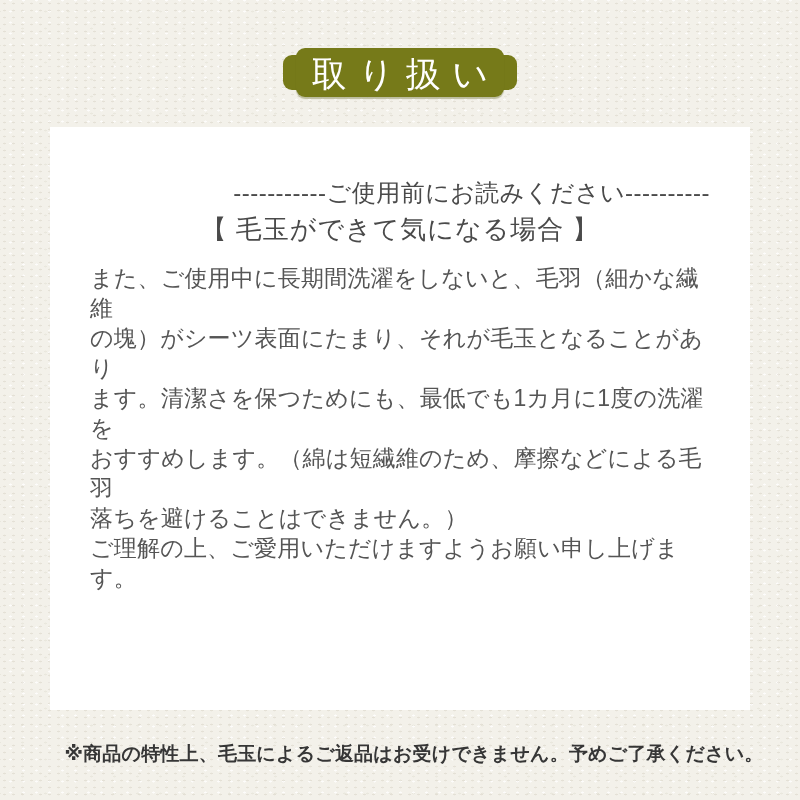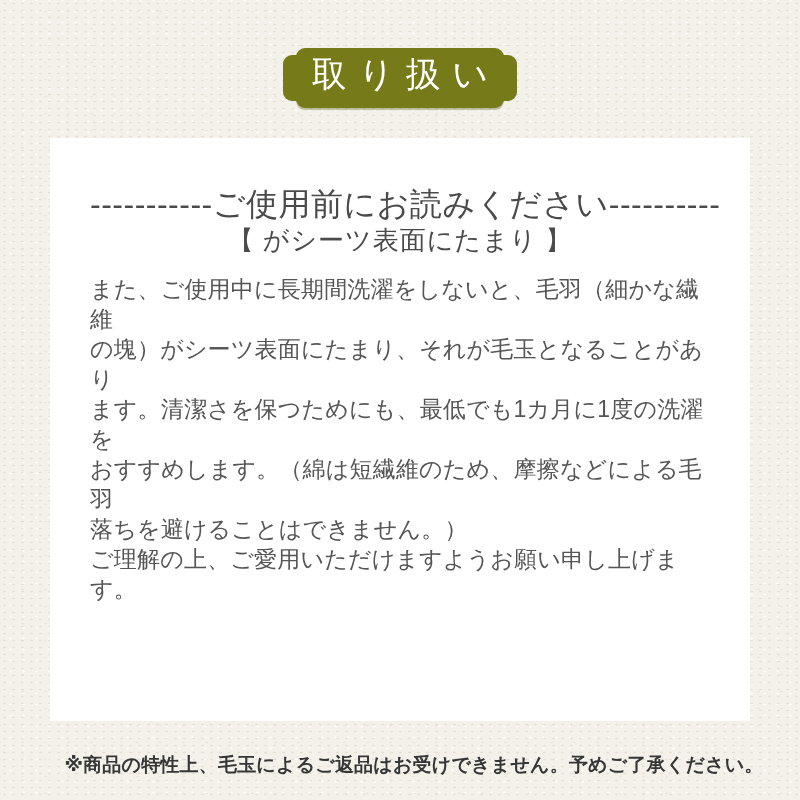--- a/index.html
+++ b/index.html
@@ -15,21 +15,21 @@
       radial-gradient(rgba(255,255,255,0.8) 1px, transparent 1.4px),
       radial-gradient(rgba(205,200,185,0.25) 1px, transparent 1.6px);
     background-size: 9px 7px, 13px 11px, 23px 17px;
     background-position: 0 0, 4px 6px, 11px 3px;
   }
 
   
   .banner {
     position: relative;
     width: 234px;
-    height: 60px;
+    height: 49px;
     margin: 48px auto 0 auto;
   }
   .banner::before {
     content: "";
     position: absolute;
     left: 0; right: 0; top: 7px; bottom: 7px;
     background: var(--banner-green, #767a19);
     border-radius: 9px;
   }
   .banner::after {
@@ -60,21 +60,21 @@
   .card {
     width: 700px;
     height: 583px;
     margin: 30px auto 0 auto;
     background: var(--card-bg, #ffffff);
     box-sizing: border-box;
     padding: 50px 40px 0 40px;
   }
   .heading-dashed {
     text-align: right;
-    font-size: 32px;
+    font-size: 24px;
     line-height: 32px;
     color: var(--heading-text, #4a4a4a);
     letter-spacing: 0.5px;
     white-space: nowrap;
   }
   .heading-bracket {
     text-align: center;
     font-size: 26px;
     line-height: 34px;
     margin-top: 3px;
@@ -111,21 +111,21 @@
 </style>
 </head>
 <body>
 
 <div class="banner">
   <span class="banner-label">取り扱い</span>
 </div>
 
 <div class="card">
   <div class="heading-dashed">-----------ご使用前にお読みください----------</div>
-  <div class="heading-bracket">【 がシーツ表面にたまり 】</div>
+  <div class="heading-bracket">【 毛玉ができて気になる場合 】</div>
   <div class="body-text">
     <p>また、ご使用中に長期間洗濯をしないと、毛羽（細かな繊維
 の塊）がシーツ表面にたまり、それが毛玉となることがあり
 ます。清潔さを保つためにも、最低でも1カ月に1度の洗濯を
 おすすめします。（綿は短繊維のため、摩擦などによる毛羽
 落ちを避けることはできません。）
 ご理解の上、ご愛用いただけますようお願い申し上げます。</p>
   </div>
 </div>
 

